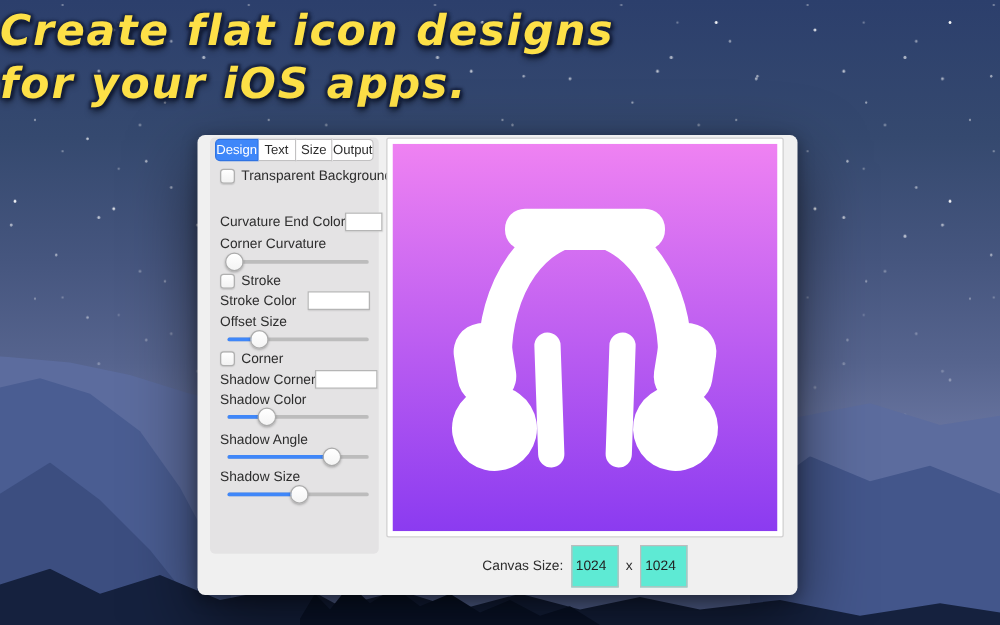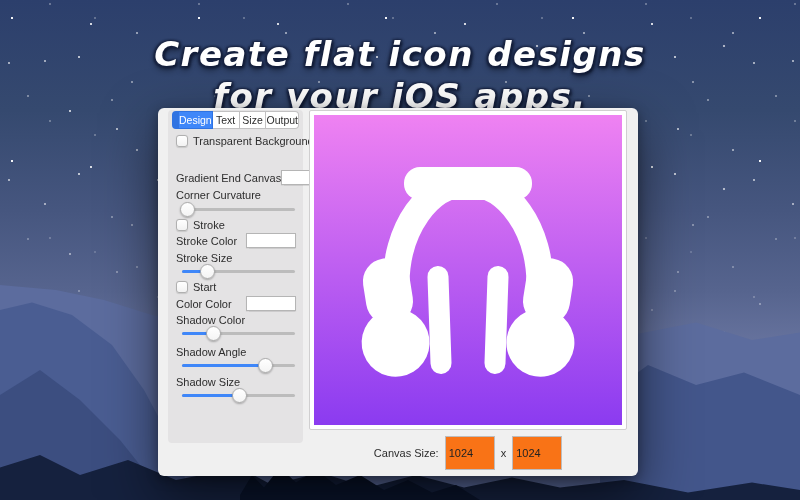--- a/index.html
+++ b/index.html
@@ -34,25 +34,25 @@
   .rock-left2 { background:#3c4e80;
     clip-path:polygon(0 79%,5% 74%,10% 80%,15% 88%,19% 96%,21% 100%,0 100%); }
   .rock-right { background:#43568b;
     clip-path:polygon(75% 80%,81% 73%,87% 77%,93% 74.5%,100% 79%,100% 100%,75% 100%); }
   .fg-dark { background:#15213e;
     clip-path:polygon(0 93.5%,5% 91%,10% 95%,16% 92%,22% 96%,30% 93.5%,34% 97%,40% 94.5%,46% 97.5%,52% 95%,58% 97.5%,64% 95.5%,70% 97.5%,78% 96%,86% 98.5%,94% 96.5%,100% 98%,100% 100%,0 100%); }
   .trees { background:#0a142b;
     clip-path:polygon(30% 99%,31.5% 95%,33% 97.5%,35% 93.5%,37% 96.5%,39.5% 94%,42% 97%,45% 95%,48% 98%,51% 96%,54% 98.5%,57% 97%,60% 100%,30% 100%); }
 
   
-  .headline { position:absolute; top:5px; left:0; right:0; text-align:center;
+  .headline { position:absolute; top:5px; left:0; right:0; text-align:left;
     font-family:"DejaVu Sans", sans-serif; font-style:italic; font-weight:bold;
-    font-size:34px; line-height:1.23; letter-spacing:1.5px; color:#ffffff;
+    font-size:34px; line-height:1.23; letter-spacing:1.5px; color:#fde047;
     text-shadow:-2px -1px 2px rgba(23,34,64,.85), 2px -1px 2px rgba(23,34,64,.85),
-                -2px 2px 2px rgba(23,34,64,.9), 2px 2px 3px rgba(10,18,40,.9), 0 4px 6px rgba(0,0,0,.45);margin-top:29px; }
+                -2px 2px 2px rgba(23,34,64,.9), 2px 2px 3px rgba(10,18,40,.9), 0 4px 6px rgba(0,0,0,.45); }
 
   
   .window { position:absolute; left:158px; top:108px; width:480px; height:368px;
     border-radius:6px; background:#f0f0f0;
     box-shadow:0 22px 55px rgba(0,0,0,.55), 0 3px 12px rgba(0,0,0,.35); }
   .titlebar { height:22px; border-radius:6px 6px 0 0;
     background:linear-gradient(180deg,#eceaec 0%,#dcdadc 80%,#cfcdcf 100%);
     border-bottom:1px solid #b4b2b4; position:relative; }
   .title { text-align:center; font-size:12px; line-height:21px; color:#3f3f3f; }
   .lights { position:absolute; left:8px; top:6.5px; display:flex; gap:6px; }
@@ -64,21 +64,21 @@
   .content { position:relative; height:345px; border-radius:0 0 6px 6px; }
 
   
   .sidebar { position:absolute; left:10px; top:2px; width:135px; height:333px;
     background:#e4e3e4; border-radius:4px; font-size:11px; color:#2d2d2d; }
   .srow { position:absolute; left:8px; right:7px; display:flex; align-items:center; }
 
   .tabs { position:absolute; left:4px; top:1px; width:127px; height:18px; display:flex; }
   .tab { flex:1; text-align:center; font-size:10.5px; line-height:16px; color:#2d2d2d;
     background:#ffffff; border:1px solid #c2c1c2; border-left:none; }
-  .tab:first-child { border-left:7px solid #4c1d95; border-radius:4px 0 0 4px; }
+  .tab:first-child { border-left:1px solid #4c1d95; border-radius:4px 0 0 4px; }
   .tab:last-child { border-radius:0 4px 4px 0; }
   .tab.active { background:#3f87f9; border-color:#2f73e2; color:#ffffff; }
 
   .checkbox { width:12px; height:12px; background:linear-gradient(#ffffff,#f2f2f2);
     border:1px solid #b0b0b0; border-radius:3px; margin-right:5px; flex:0 0 auto;
     box-shadow:0 .5px 1px rgba(0,0,0,.12); }
   .lbl { white-space:nowrap; }
   .spacer { flex:1; }
   .well { height:15px; background:#fff; border:1px solid #b5b5b5; padding:2px;
     box-shadow:0 .5px 1px rgba(0,0,0,.1); flex:0 0 auto; }
@@ -104,22 +104,22 @@
   .r-sbl { top:266px; } .r-sbs { top:278px; }
 
   
   .preview { position:absolute; left:151px; top:2px; width:318px; height:320px;
     background:#ffffff; border:1px solid #d0cfd0; border-radius:2px; padding:4px; }
   .preview svg { display:block; width:308px; height:310px; }
 
   
   .canvas-row { position:absolute; left:151px; top:328px; width:318px; text-align:center;
     font-size:11px; color:#2d2d2d; display:flex; align-items:center; justify-content:center; gap:6px; }
-  .size-input { width:50px; height:17px; font-size:11px; font-family:"Liberation Sans",sans-serif;
-    border:1px solid #bdbcbd; background:#f97316; padding:16px 3px; color:#222; }
+  .size-input { width:38px; height:17px; font-size:11px; font-family:"Liberation Sans",sans-serif;
+    border:1px solid #bdbcbd; background:#5eead4; padding:16px 3px; color:#222; }
 </style>
 </head>
 <body>
 
 <div class="desktop">
   <div class="sky"></div>
   <div class="stars"></div>
   <div class="stars s2"></div>
   <div class="mtn ridge-far"></div>
   <div class="mtn rock-left"></div>
@@ -145,21 +145,21 @@
           <div class="tab">Output</div>
         </div>
 
         <div class="srow r-cb1">
           <span class="checkbox"></span>
           <span class="lbl">Transparent Background</span>
         </div>
 
 
         <div class="srow r-ge">
-          <span class="lbl">Gradient End Canvas</span>
+          <span class="lbl">Curvature End Color</span>
           <span class="spacer"></span>
           <span class="well narrow">
             <span class="swatch" style="background-color: rgb(139, 47, 224);"></span>
           </span>
         </div>
 
         <div class="srow r-ccl">Corner Curvature</div>
         <div class="srow r-ccs">
           <div class="slider" style="--pct: 5%;">
             <span class="track"></span>
@@ -174,36 +174,36 @@
         </div>
 
         <div class="srow r-sc">
           <span class="lbl">Stroke Color</span>
           <span class="spacer"></span>
           <span class="well wide">
             <span class="swatch" style="background-color: rgb(255, 255, 255);"></span>
           </span>
         </div>
 
-        <div class="srow r-ssl">Stroke Size</div>
+        <div class="srow r-ssl">Offset Size</div>
         <div class="srow r-sss">
           <div class="slider" style="--pct: 23%;">
             <span class="track"></span>
             <span class="fill"></span>
             <span class="thumb"></span>
           </div>
         </div>
 
         <div class="srow r-cb3">
           <span class="checkbox"></span>
-          <span class="lbl">Start</span>
+          <span class="lbl">Corner</span>
         </div>
 
         <div class="srow r-shc">
-          <span class="lbl">Color Color</span>
+          <span class="lbl">Shadow Corner</span>
           <span class="spacer"></span>
           <span class="well wide">
             <span class="swatch" style="background-color: rgb(0, 0, 0);"></span>
           </span>
         </div>
 
         <div class="srow r-sol">Shadow Color</div>
         <div class="srow r-sos">
           <div class="slider" style="--pct: 28%;">
             <span class="track"></span>

